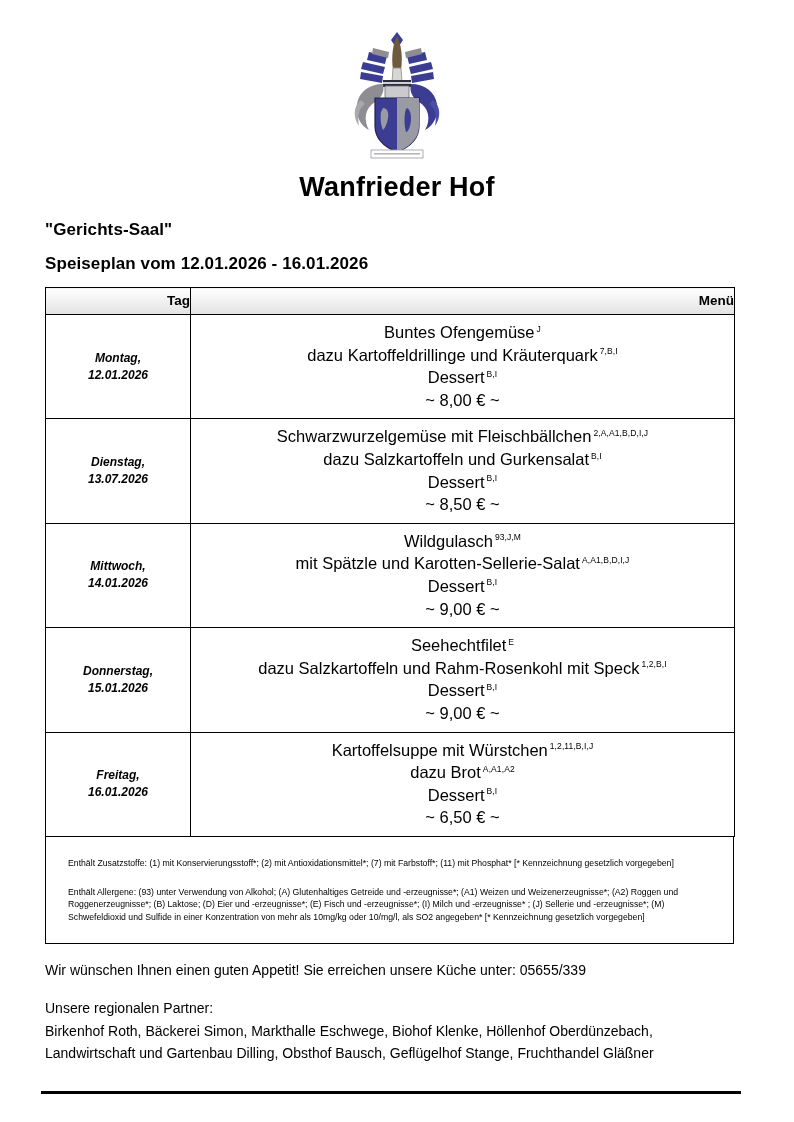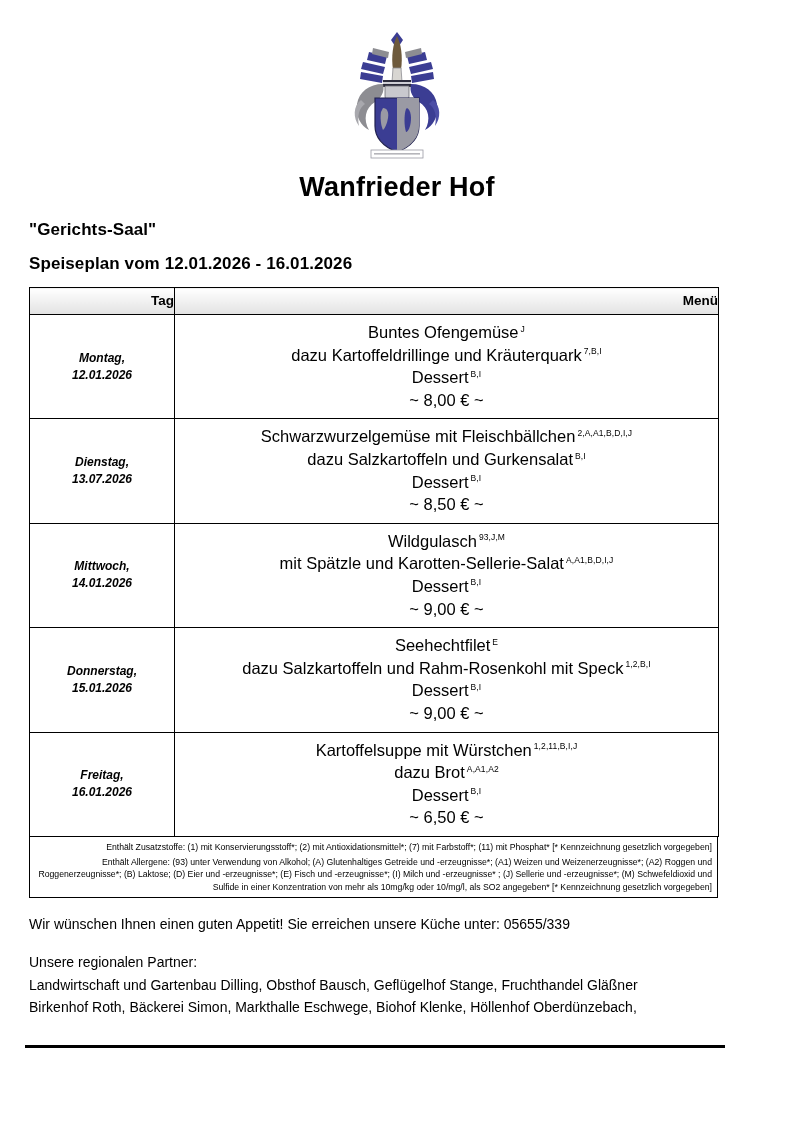--- a/index.html
+++ b/index.html
@@ -13,21 +13,21 @@
     height: 1122px;
     font-family: "Liberation Sans", sans-serif;
     color: #000000;
     position: relative;
     overflow: hidden;
   }
   .page {
     width: 794px;
     height: 1122px;
     box-sizing: border-box;
-    padding: 0 20px;
+    padding: 0 36px;
     position: relative;
   }
 
   
   .crest-wrap {
     padding-top: 22px;
     display: flex;
     justify-content: center;
     align-items: flex-start;
   }
@@ -110,21 +110,21 @@
   .notes {
     width: 689px;
     margin: 0 0 0 9px;
     border: 1px solid #000000;
     border-top: none;
     box-sizing: border-box;
     padding: 4px 5px 4px 6px;
     font-size: 8.7px;
     line-height: 1.45;
   }
-  .notes p { margin: 0; text-align: right; }
+  .notes p { margin: 16px; }
   .notes p + p { margin-top: 2px; }
 
   
   .info {
     margin: 15px 0 0 9px;
     font-size: 14px;
     line-height: 1.62;
   }
   .info.gap { }
   .info .row { white-space: nowrap; }
@@ -277,19 +277,19 @@
     <p><span>Enthält Allergene: (93) unter Verwendung von Alkohol; (A) Glutenhaltiges Getreide und -erzeugnisse*; (A1) Weizen und Weizenerzeugnisse*; (A2) Roggen und Roggenerzeugnisse*; (B) Laktose; (D) Eier und -erzeugnisse*; (E) Fisch und -erzeugnisse*; (I) Milch und -erzeugnisse* ; (J) Sellerie und -erzeugnisse*; (M) Schwefeldioxid und Sulfide in einer Konzentration von mehr als 10mg/kg oder 10/mg/l, als SO2 angegeben* [* Kennzeichnung gesetzlich vorgegeben]</span></p>
   </div>
 
 
   <div class="info gap">
     <div class="row">Wir wünschen Ihnen einen guten Appetit! Sie erreichen unsere Küche unter: 05655/339</div>
   </div>
 
   <div class="info gap">
     <div class="row">Unsere regionalen Partner:</div>
+    <div class="row">Birkenhof Roth, Bäckerei Simon, Markthalle Eschwege, Biohof Klenke, Höllenhof Oberdünzebach,</div>
     <div class="row">Landwirtschaft und Gartenbau Dilling, Obsthof Bausch, Geflügelhof Stange, Fruchthandel Gläßner</div>
-    <div class="row">Birkenhof Roth, Bäckerei Simon, Markthalle Eschwege, Biohof Klenke, Höllenhof Oberdünzebach,</div>
   </div>
 
   <div class="rule"></div>
 
 </div>
 
 </body></html>

